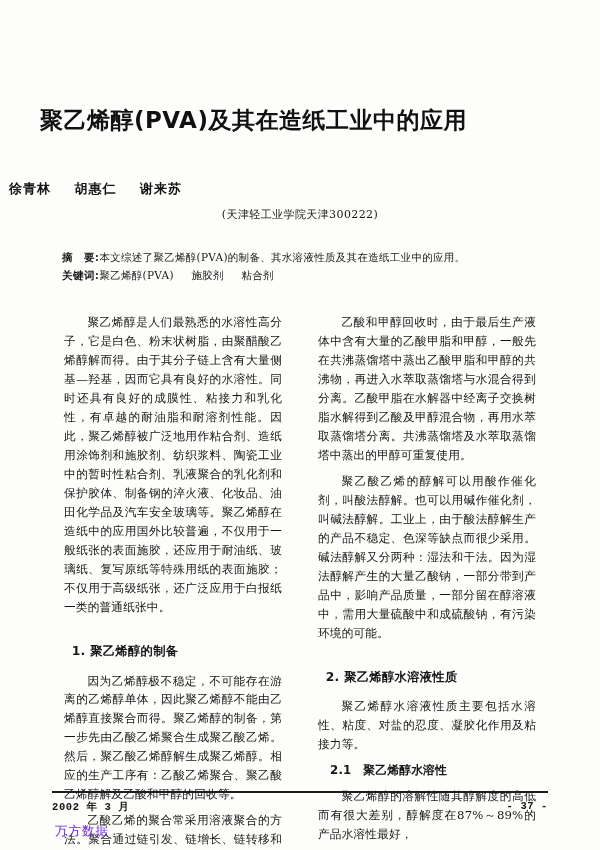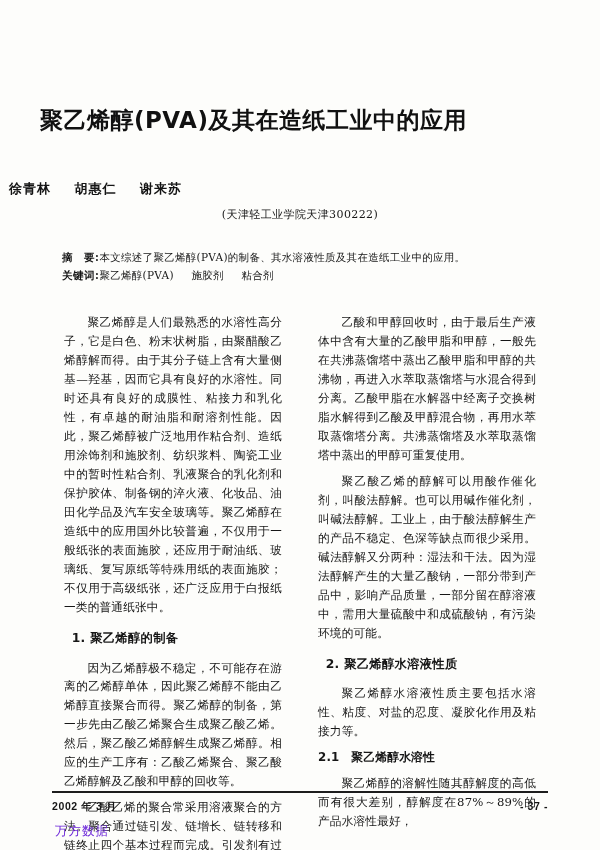--- a/index.html
+++ b/index.html
@@ -85,29 +85,29 @@
     color: #161616;
   }
   .col p {
     margin: 7px;
     text-indent: 2em;
   }
   .col p.cont { text-indent: 0; }
   .sec-h {
     font-weight: bold;
     font-size: 12.3px;
-    margin: 12px 0 10px 0;
+    margin: 25px 0 10px 0;
     text-indent: 1.2em;
     font-family: "DejaVu Sans", "Liberation Sans", sans-serif;
     letter-spacing: 0.3px;
   }
   .sub-h {
     font-weight: bold;
     font-size: 11.8px;
-    margin: 2px 0 1px 0;
+    margin: 2px 0 1px 12px;
     text-indent: 0.6em;
     font-family: "DejaVu Sans", "Liberation Sans", sans-serif;
   }
   .footer-rule {
     position: absolute;
     left: 52px;
     right: 52px;
     bottom: 57px;
     height: 2px;
     background: #1d1d1d;
@@ -116,21 +116,21 @@
     position: absolute;
     left: 52px;
     right: 52px;
     bottom: 36px;
     display: flex;
     justify-content: space-between;
     font-size: 10.5px;
     font-weight: bold;
     color: #151515;
     letter-spacing: 0.6px;
-    font-family: Liberation Sans, sans-serif;
+    font-family: Liberation Mono, monospace;
   }
   .watermark {
     position: absolute;
     left: 55px;
     bottom: 10px;
     font-size: 12.5px;
     color: #6d28d9;
     letter-spacing: 1px;
   }
 </style>

